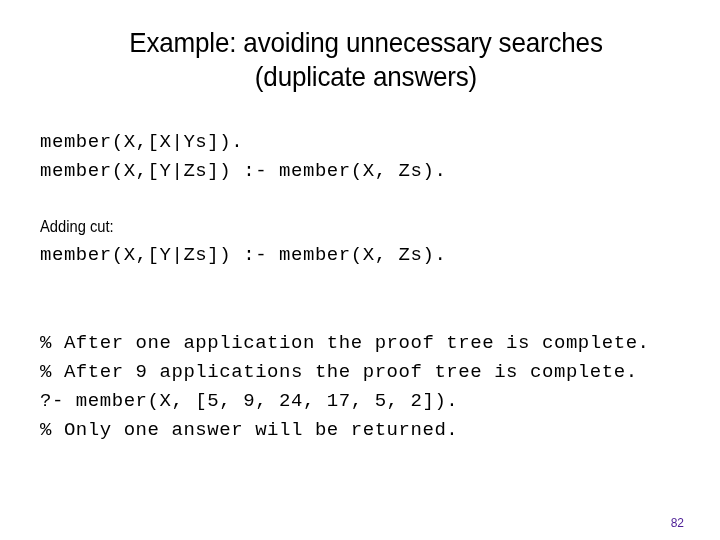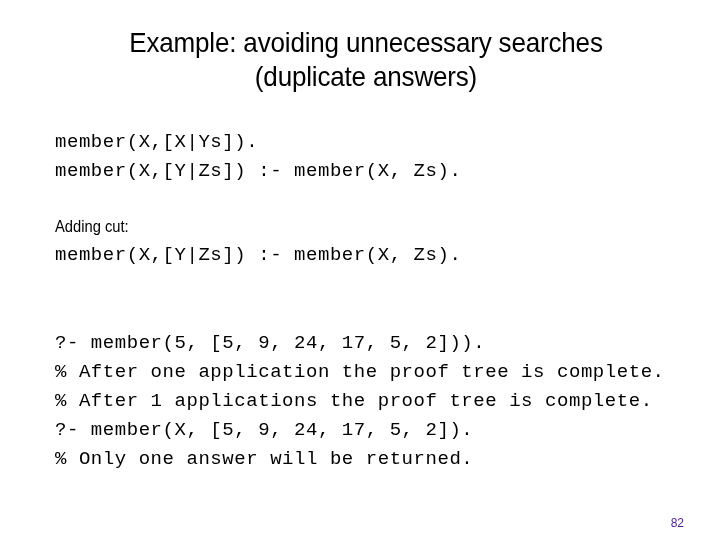--- a/index.html
+++ b/index.html
@@ -41,21 +41,20 @@
     letter-spacing: -0.2px;
     transform: scaleX(0.93);
     transform-origin: center top;
     white-space: nowrap;
   }
 
   
   .code-block {
     position: absolute;
     left: 40px;
-    margin-left: 15px;
   }
   .code-line {
     font-family: "Liberation Mono", "DejaVu Sans Mono", monospace;
     font-size: 19px;
     line-height: 29px;
     color: #000000;
     white-space: pre;
     letter-spacing: 0.55px;
   }
   .label-line {
@@ -101,22 +100,21 @@
     <div class="code-line">member(X,[X|Ys]).</div>
     <div class="code-line">member(X,[Y|Zs]) :- member(X, Zs).</div>
   </div>
 
   <div id="block2" class="code-block">
     <div class="label-line">Adding cut:</div>
     <div class="code-line">member(X,[Y|Zs]) :- member(X, Zs).</div>
   </div>
 
   <div id="block3" class="code-block">
-    <div class="code-line">?- member(5, [5, 9, 24, 17, 5, 2])).</div>
     <div class="code-line">% After one application the proof tree is complete.</div>
-    <div class="code-line">% After 1 applications the proof tree is complete.</div>
+    <div class="code-line">% After 9 applications the proof tree is complete.</div>
     <div class="code-line">?- member(X, [5, 9, 24, 17, 5, 2]).</div>
     <div class="code-line">% Only one answer will be returned.</div>
   </div>
 
   <div class="page-number">82</div>
 
 </div>
 
 </body></html>

